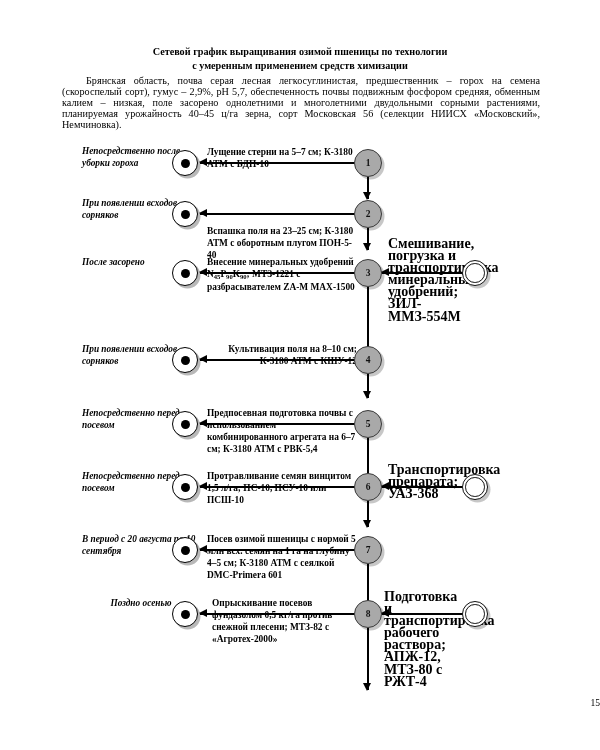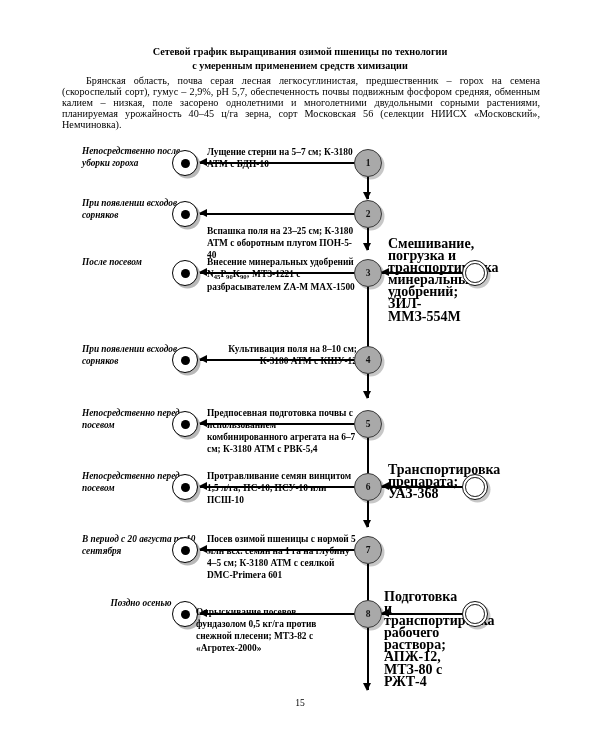--- a/index.html
+++ b/index.html
@@ -105,21 +105,21 @@
   }
   .act sub{font-size:6.6px;vertical-align:baseline;position:relative;top:2px;}
 
   
   .rtext{
     position:absolute;
     font-weight:bold;font-size:14px;line-height:12.1px;text-align:left;
   }
 
   .pageno{
-    position:absolute;left:0;top:697px;width:600px;text-align:center;
+    position:absolute;left:0;top:697px;width:600px;text-align:right;
     font-size:9.6px;
   }
 </style>
 </head>
 <body>
 
 <div class="page">
 
   <div class="title">
     <span>Сетевой график выращивания озимой пшеницы по технологии</span>
@@ -142,21 +142,21 @@
     <div class="row" style="top:50px;">
       <div class="tlabel" style="left:82px;top:10px;width:118px;">При появлении всходов сорняков</div>
       <div class="event" style="left:172px;top:13px;"></div>
       <div class="harrow" style="left:200px;top:25px;width:160px;"></div>
       <div class="act" style="left:207px;top:9px;width:150px;margin-top:28px;">Вспашка поля на 23–25 см; К-3180 АТМ с оборотным плугом ПОН-5-40</div>
       <div class="node" style="left:354px;top:12px;">2</div>
       <div class="varrow" style="left:367px;top:40px;height:22px;"></div>
     </div>
 
     <div class="row" style="top:112px;">
-      <div class="tlabel" style="left:82px;top:7px;width:118px;">После посевом</div>
+      <div class="tlabel" style="left:82px;top:7px;width:118px;">После засорено</div>
       <div class="event" style="left:172px;top:10px;"></div>
       <div class="harrow" style="left:200px;top:22px;width:160px;"></div>
       <div class="act" style="left:207px;top:6px;width:152px;"><span>Внесение минеральных удобрений N</span><sub>45</sub><span>P</span><sub>90</sub><span>K</span><sub>90</sub><span>; МТЗ-1221 с разбрасывателем ZA-M MAX-1500</span></div>
       <div class="node" style="left:354px;top:9px;">3</div>
 
       <div class="harrow" style="left:382px;top:22px;width:84px;"></div>
       <div class="rtext" style="left:388px;top:-12px;width:72px;">Смешивание, погрузка и транспортировка минеральных удобрений; ЗИЛ-ММЗ-554М</div>
       <div class="ring" style="left:462px;top:10px;"></div>
 
       <div class="varrow" style="left:367px;top:37px;height:72px;"></div>
@@ -200,21 +200,21 @@
       <div class="harrow" style="left:200px;top:23px;width:160px;"></div>
       <div class="act" style="left:207px;top:7px;width:152px;font-family:Liberation Serif, serif;">Посев озимой пшеницы с нормой 5 млн всх. семян на 1 га на глубину 4–5 см; К-3180 АТМ с сеялкой DMC-Primera 601</div>
       <div class="node" style="left:354px;top:10px;">7</div>
       <div class="varrow" style="left:367px;top:38px;height:48px;"></div>
     </div>
 
     <div class="row" style="top:452px;">
       <div class="tlabel" style="left:82px;top:8px;width:118px;text-align:center;">Поздно осенью</div>
       <div class="event" style="left:172px;top:11px;"></div>
       <div class="harrow" style="left:200px;top:23px;width:160px;"></div>
-      <div class="act" style="left:196px;top:7px;width:152px;margin-top:9px;">Опрыскивание посевов фундазолом 0,5 кг/га против снежной плесени; МТЗ-82 с «Агротех-2000»</div>
+      <div class="act" style="left:212px;top:7px;width:152px;">Опрыскивание посевов фундазолом 0,5 кг/га против снежной плесени; МТЗ-82 с «Агротех-2000»</div>
       <div class="node" style="left:354px;top:10px;">8</div>
 
       <div class="harrow" style="left:382px;top:23px;width:84px;"></div>
       <div class="rtext" style="left:384px;top:1px;width:72px;">Подготовка и транспортировка рабочего раствора; АПЖ-12, МТЗ-80 с РЖТ-4</div>
       <div class="ring" style="left:462px;top:11px;"></div>
 
       <div class="varrow" style="left:367px;top:38px;height:62px;"></div>
     </div>
 
   </div>

